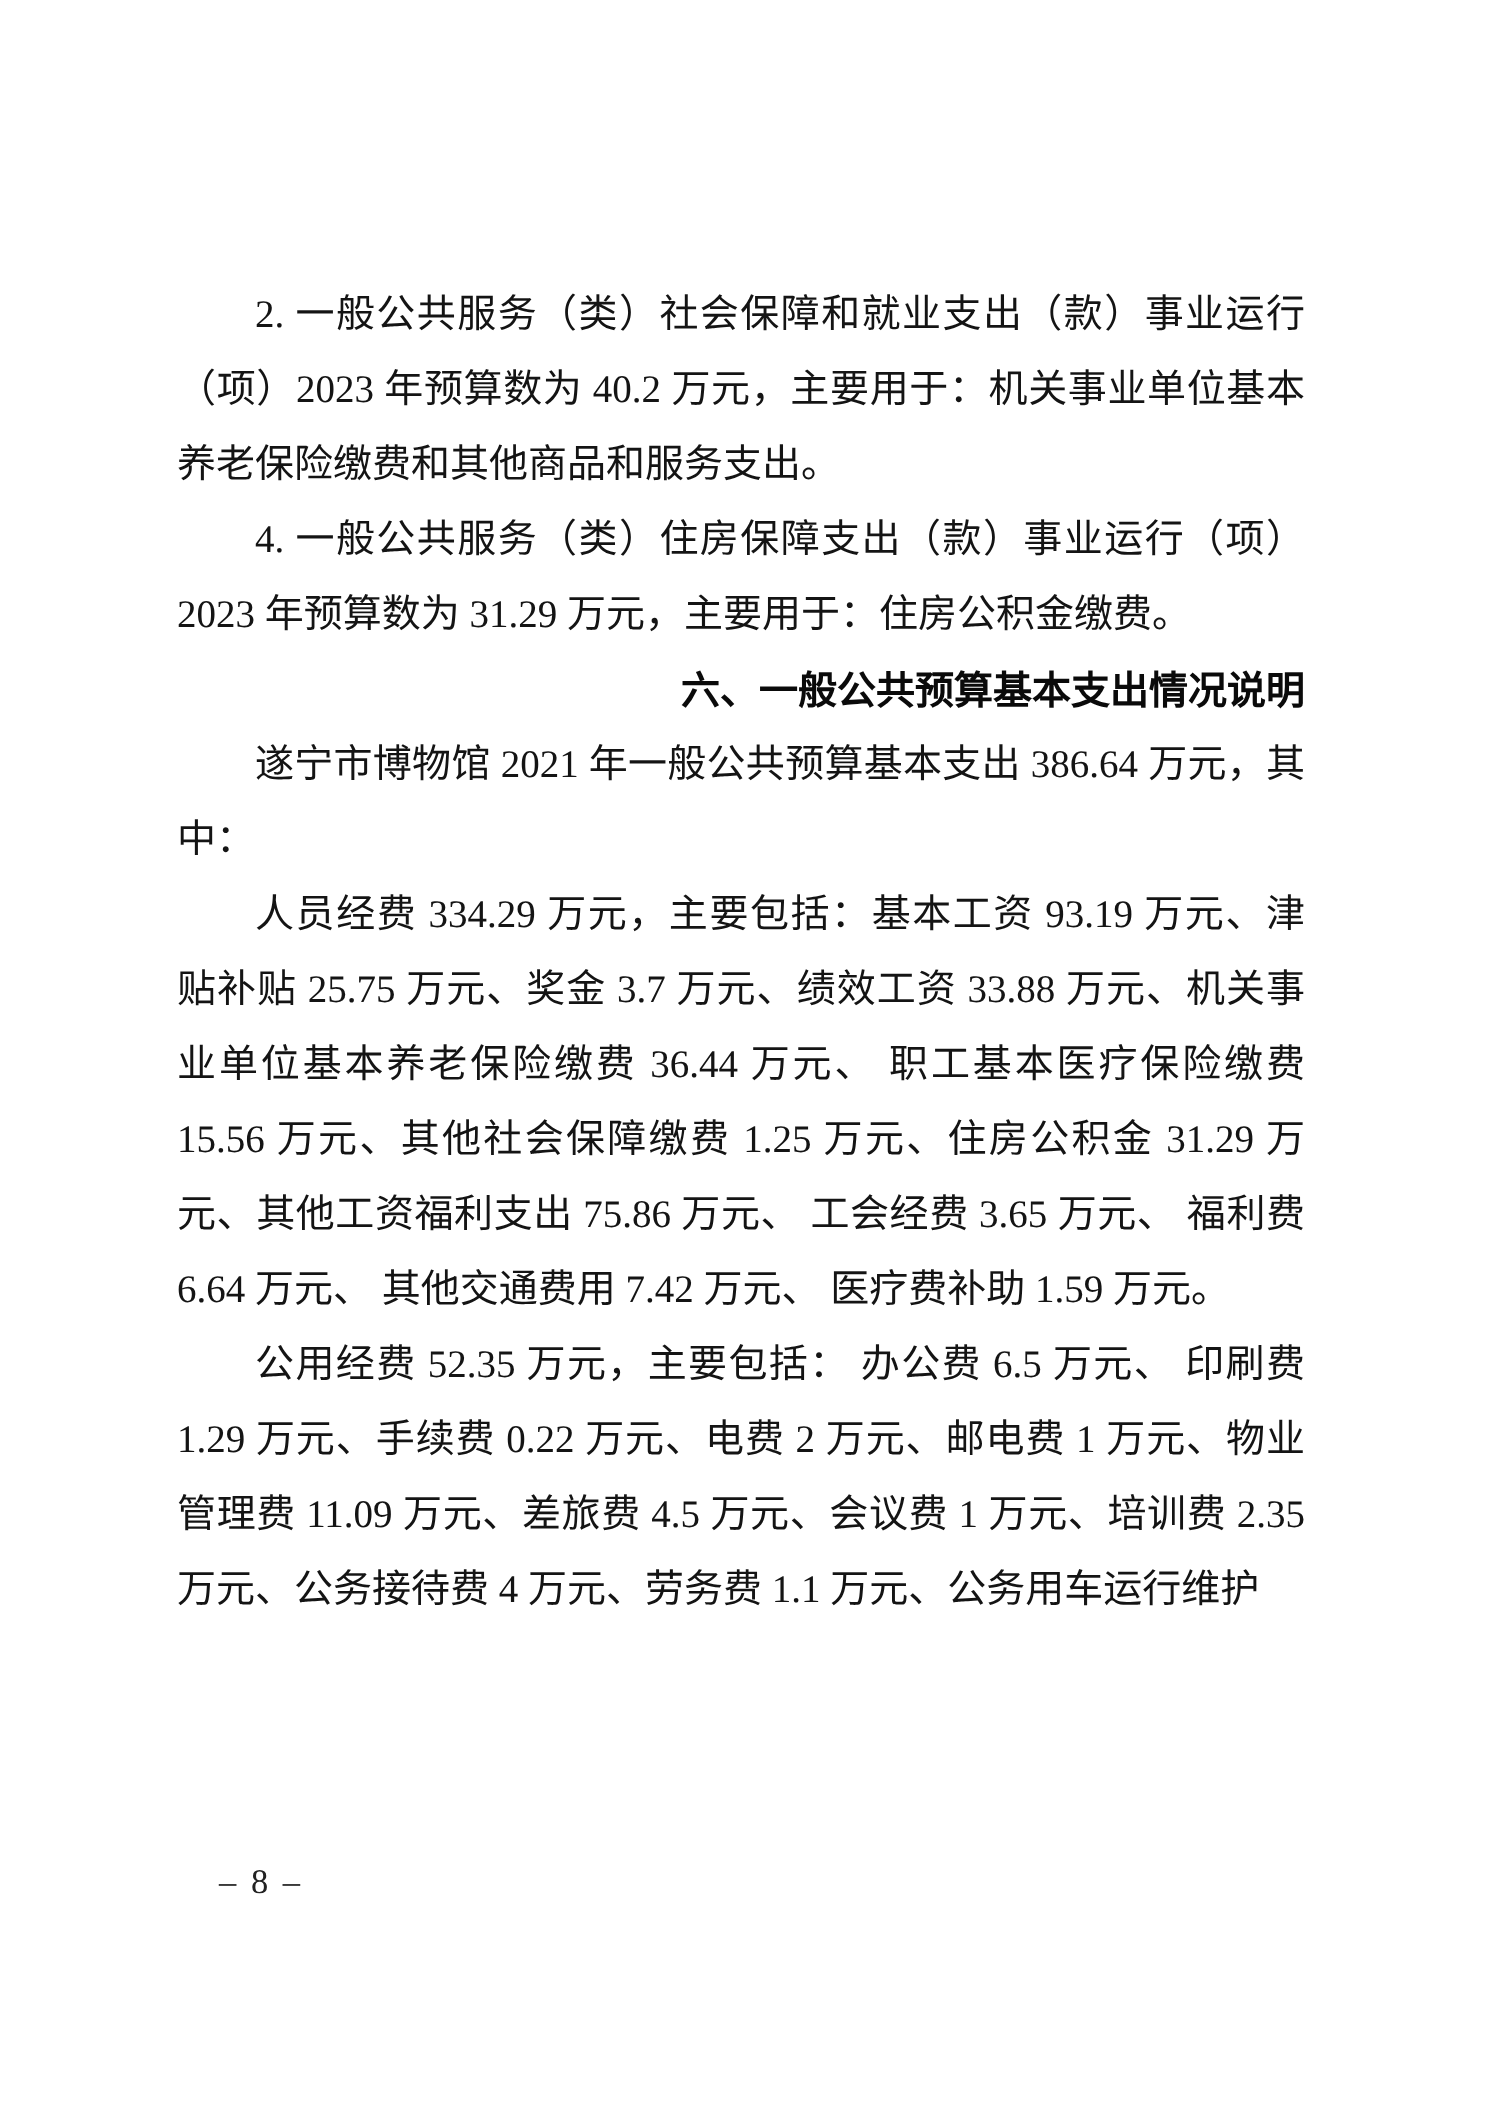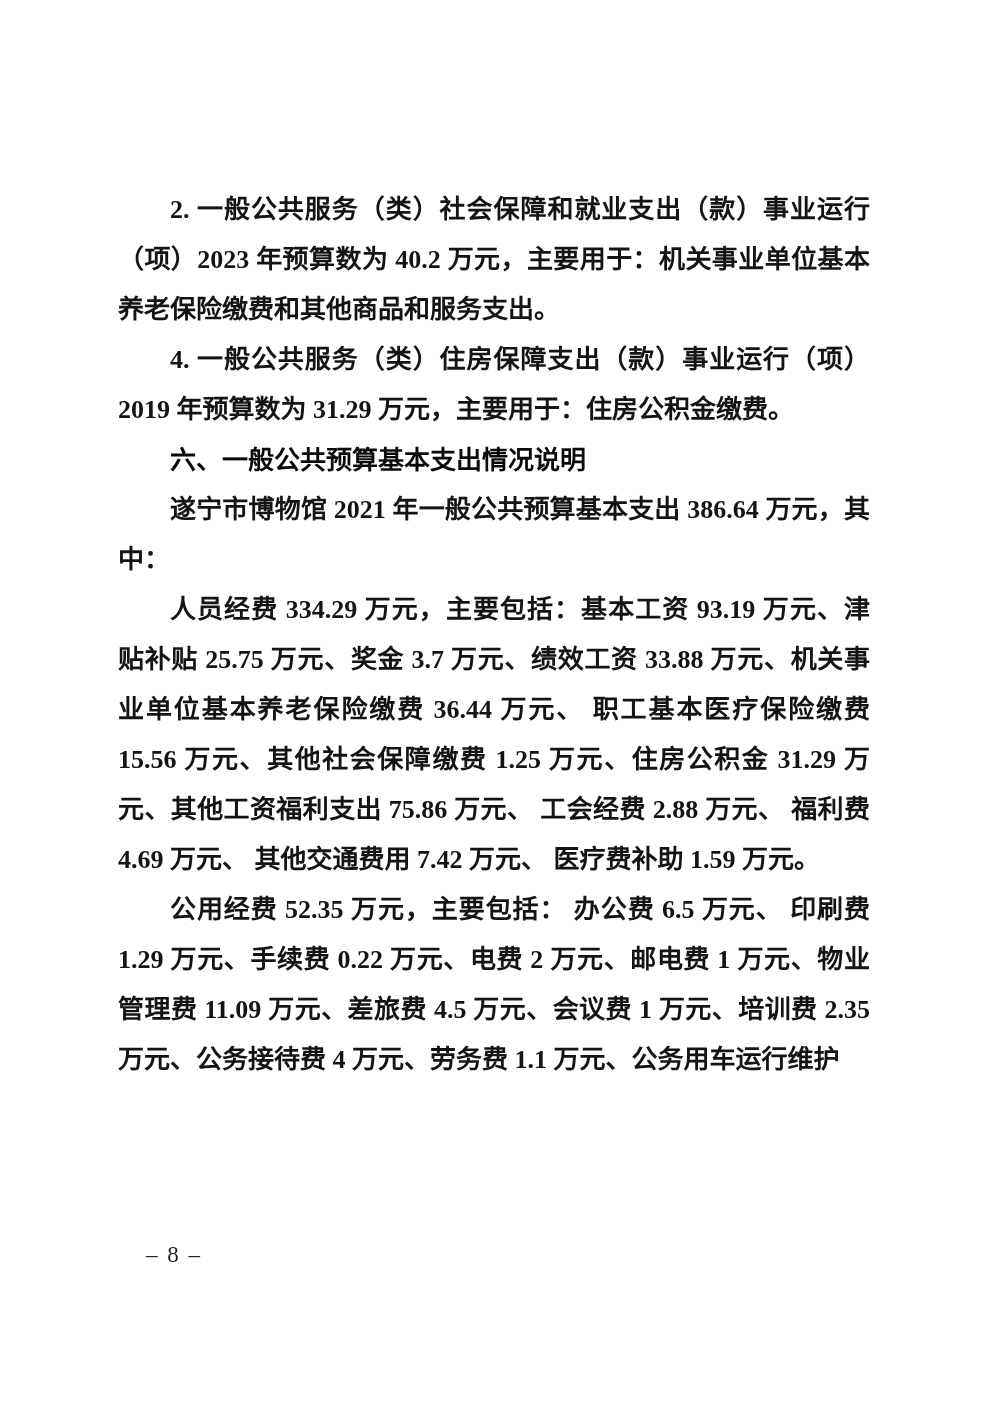--- a/index.html
+++ b/index.html
@@ -24,50 +24,49 @@
     width: 752px;
     font-size: 26px;
     line-height: 50px;
     text-align: justify;
     text-justify: inter-ideograph;
   }
   .content p {
     margin: 0;
     padding: 0;
     text-indent: 2em;
-    font-weight: bold;
   }
   .content h2 {
     margin: 0;
     padding: 0;
     text-indent: 2em;
     font-family: "Liberation Sans", "DejaVu Sans", sans-serif;
     font-weight: 700;
     font-size: 26px;
     line-height: 50px;
-    text-align: left;
+    text-align: right;
     color: #0a0a0a;
   }
   .page-number {
     position: absolute;
     left: 146px;
     top: 1240px;
     font-size: 23px;
     line-height: 30px;
     font-family: "Liberation Serif", "DejaVu Serif", serif;
     color: #222222;
     letter-spacing: 2px;
   }
 </style>
 </head>
 <body>
 
 <div class="page">
   <div class="content">
     <p>2. 一般公共服务（类）社会保障和就业支出（款）事业运行（项）2023 年预算数为 40.2 万元，主要用于：机关事业单位基本养老保险缴费和其他商品和服务支出。</p>
-    <p>4. 一般公共服务（类）住房保障支出（款）事业运行（项）2019 年预算数为 31.29 万元，主要用于：住房公积金缴费。</p>
+    <p>4. 一般公共服务（类）住房保障支出（款）事业运行（项）2023 年预算数为 31.29 万元，主要用于：住房公积金缴费。</p>
     <h2>六、一般公共预算基本支出情况说明</h2>
     <p>遂宁市博物馆 2021 年一般公共预算基本支出 386.64 万元，其中：</p>
-    <p>人员经费 334.29 万元，主要包括：基本工资 93.19 万元、津贴补贴 25.75 万元、奖金 3.7 万元、绩效工资 33.88 万元、机关事业单位基本养老保险缴费 36.44 万元、 职工基本医疗保险缴费 15.56 万元、其他社会保障缴费 1.25 万元、住房公积金 31.29 万元、其他工资福利支出 75.86 万元、 工会经费 2.88 万元、 福利费 4.69 万元、 其他交通费用 7.42 万元、 医疗费补助 1.59 万元。</p>
+    <p>人员经费 334.29 万元，主要包括：基本工资 93.19 万元、津贴补贴 25.75 万元、奖金 3.7 万元、绩效工资 33.88 万元、机关事业单位基本养老保险缴费 36.44 万元、 职工基本医疗保险缴费 15.56 万元、其他社会保障缴费 1.25 万元、住房公积金 31.29 万元、其他工资福利支出 75.86 万元、 工会经费 3.65 万元、 福利费 6.64 万元、 其他交通费用 7.42 万元、 医疗费补助 1.59 万元。</p>
     <p>公用经费 52.35 万元，主要包括： 办公费 6.5 万元、 印刷费 1.29 万元、手续费 0.22 万元、电费 2 万元、邮电费 1 万元、物业管理费 11.09 万元、差旅费 4.5 万元、会议费 1 万元、培训费 2.35 万元、公务接待费 4 万元、劳务费 1.1 万元、公务用车运行维护</p>
   </div>
   <div class="page-number">– 8 –</div>
 </div>
 
 </body></html>

